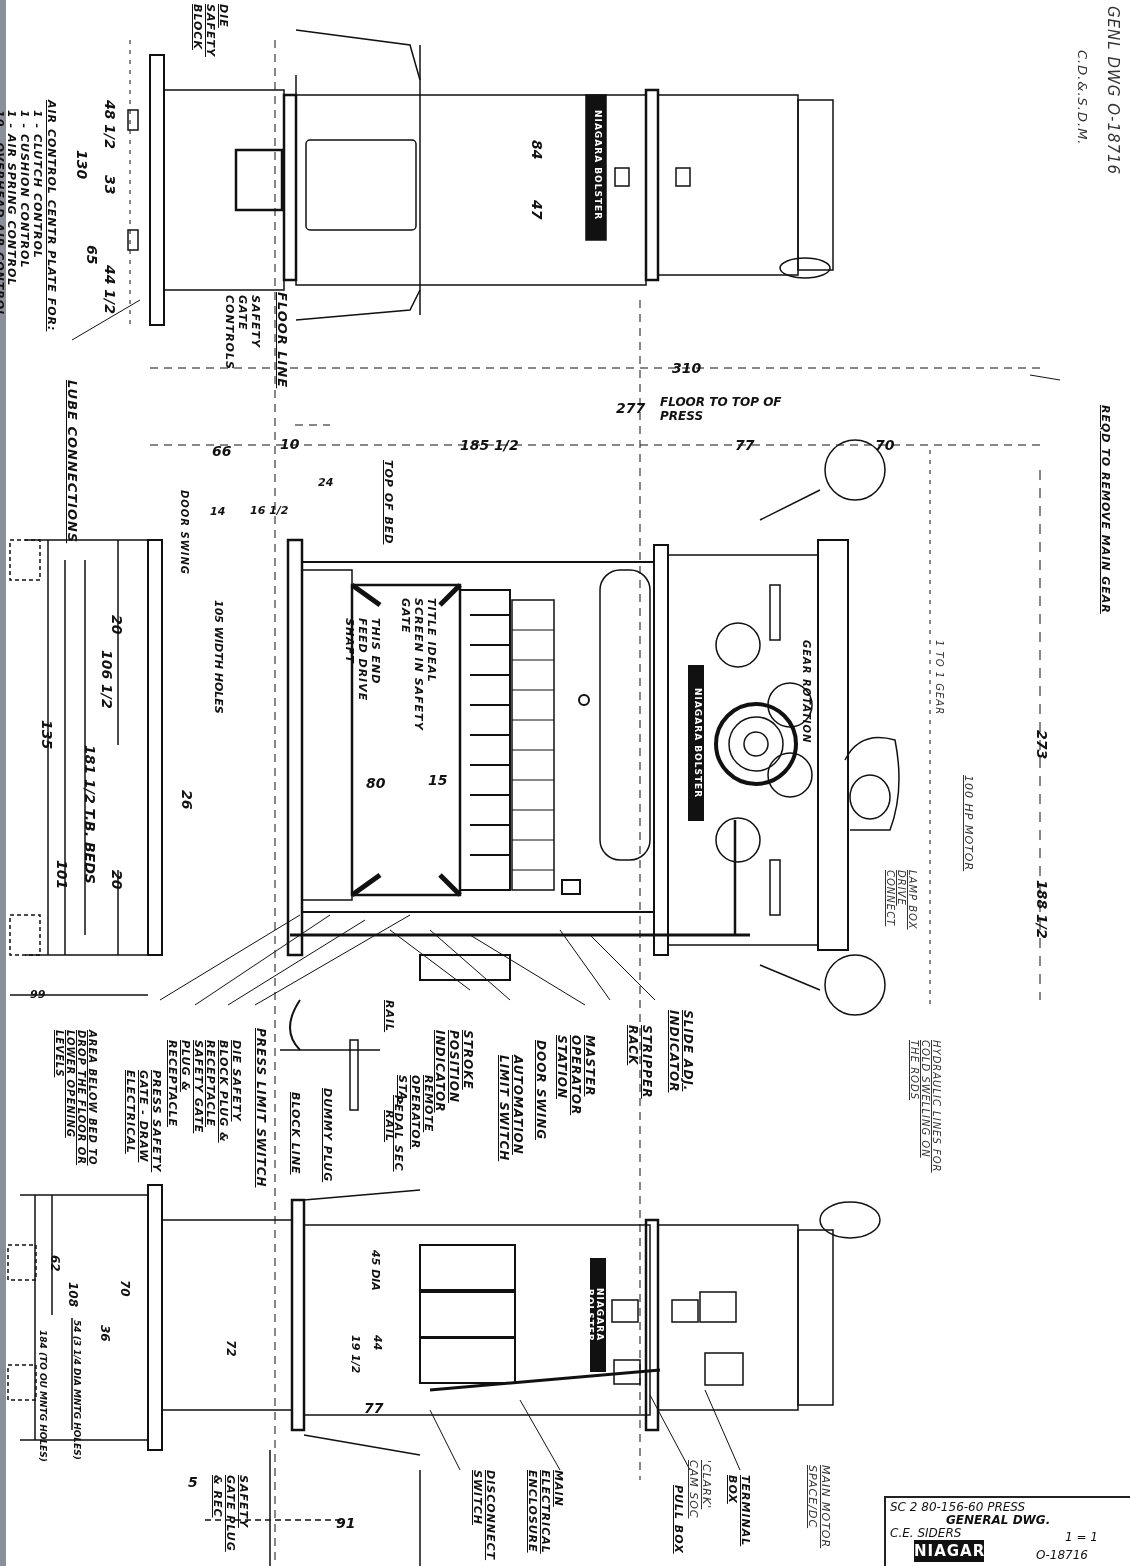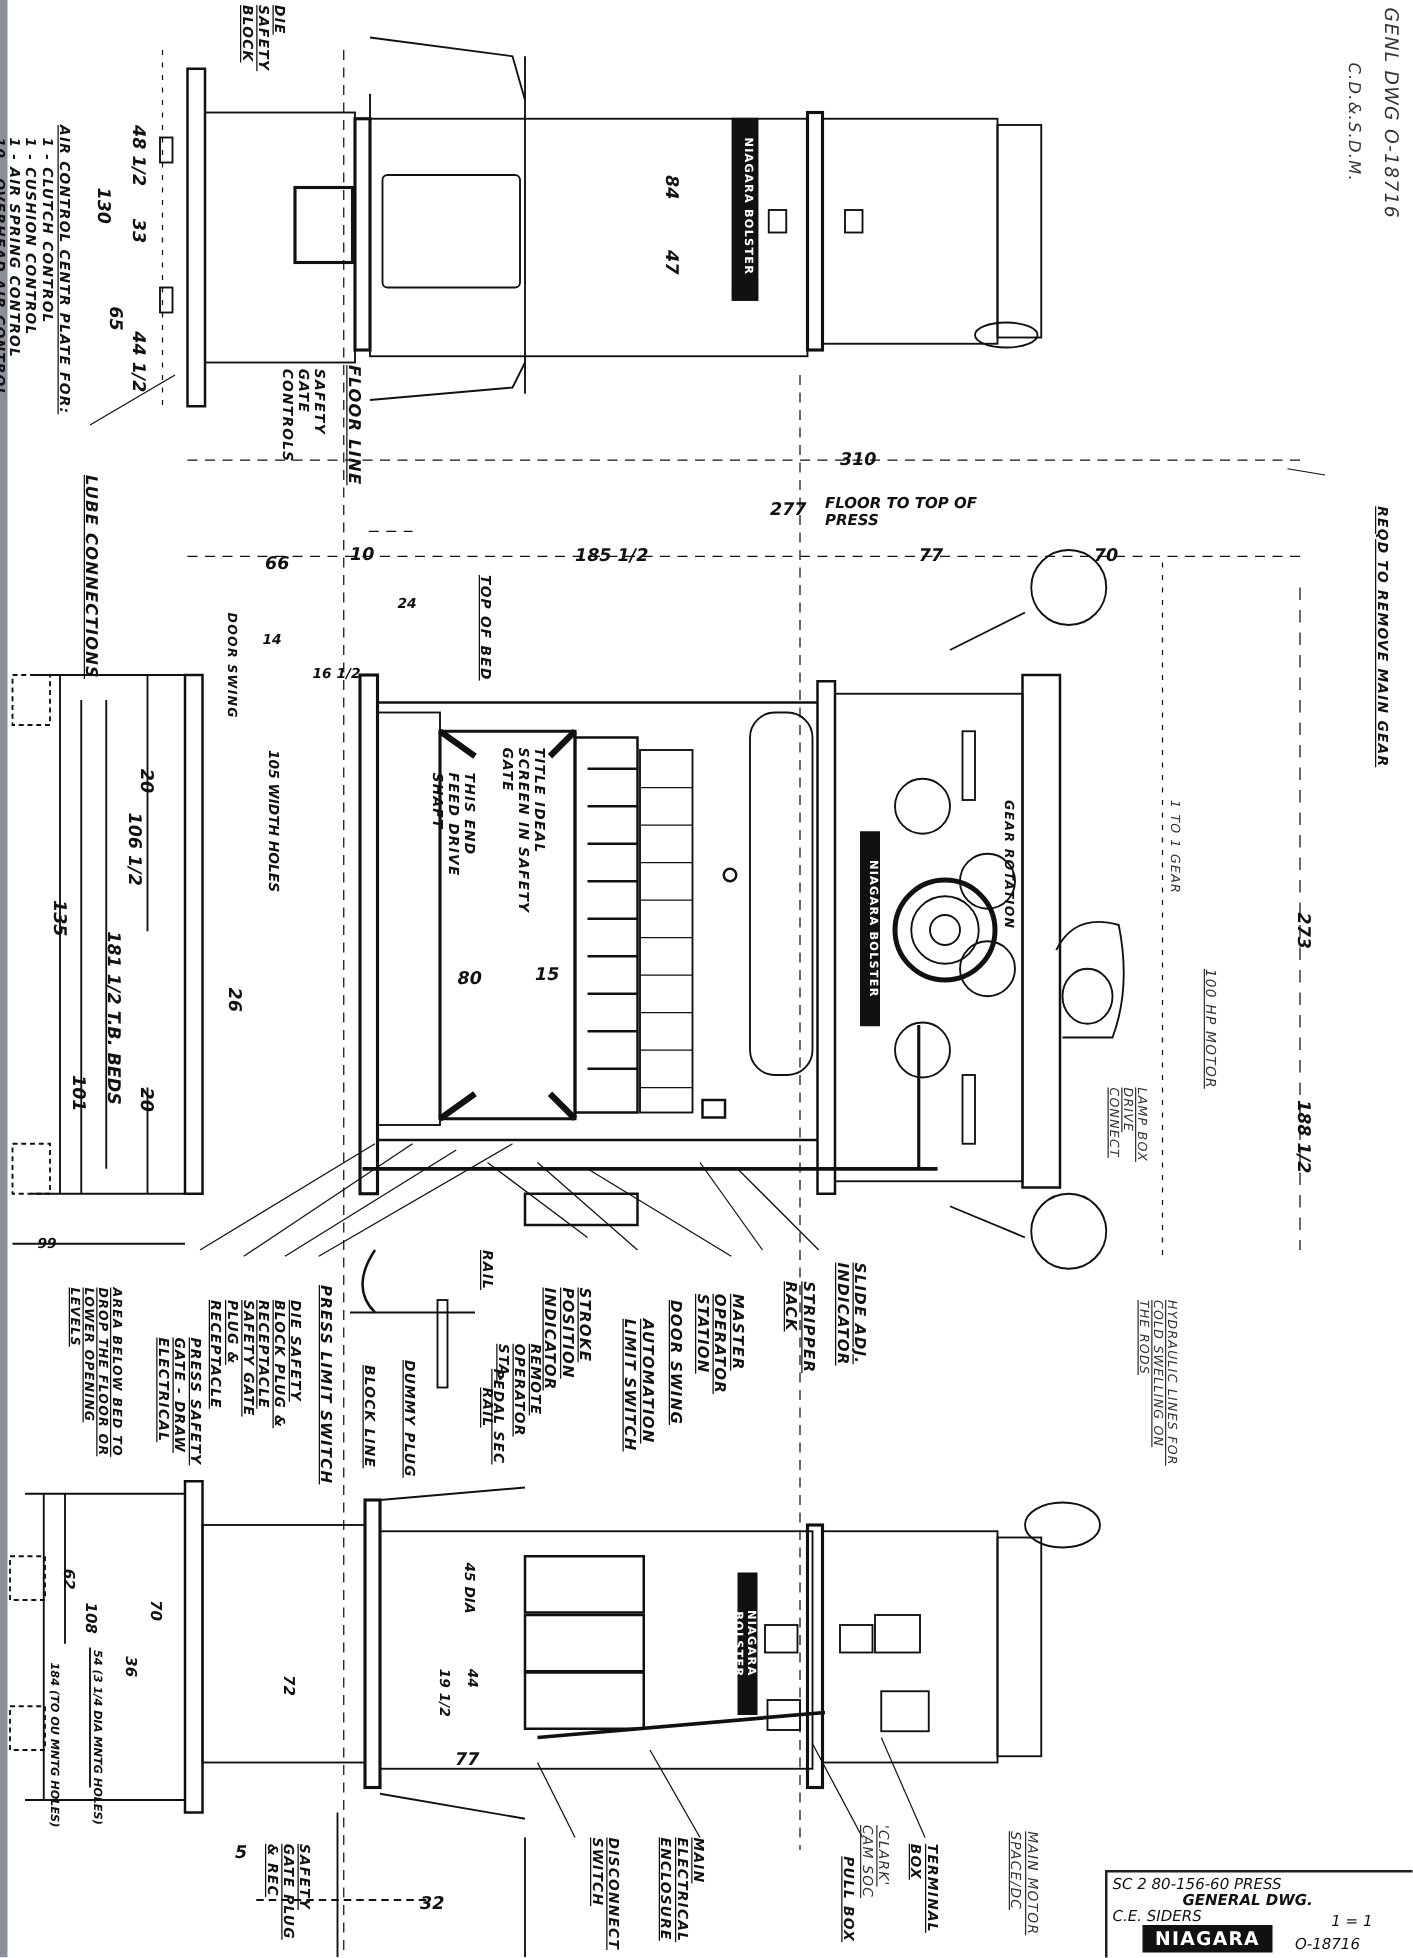--- a/index.html
+++ b/index.html
@@ -12,21 +12,21 @@
   .lbl.thin { font-weight:normal; color:#333; }
   .lbl.ul { text-decoration:underline; }
   .r90 { transform:rotate(90deg); }
   .dim { position:absolute; font-style:italic; font-size:14px; font-weight:bold; color:#111; white-space:nowrap; }
   .dimr { transform:rotate(90deg); transform-origin:0 0; }
   .plate { position:absolute; background:#111; color:#fff; font-weight:bold; font-size:9px;
            letter-spacing:1px; writing-mode:vertical-rl; text-align:center; padding:3px 1px; }
   .titleblock { position:absolute; left:884px; top:1496px; width:246px; height:70px;
                 border:2px solid #222; border-right:none; border-bottom:none; }
   .tb-row { position:absolute; left:4px; font-style:italic; font-size:12px; white-space:nowrap; }
-  .niagara { position:absolute; left:28px; top:42px; width:104px; height:22px; background:#111; color:#fff;
+  .niagara { position:absolute; left:28px; top:42px; width:70px; height:22px; background:#111; color:#fff;
              font-weight:bold; font-size:15px; letter-spacing:1px; text-align:center; line-height:22px; }
 </style>
 </head>
 <body>
 
 <div class="scanedge"></div>
 
 <svg class="drawing" width="1130" height="1566" viewBox="0 0 1130 1566">
   <g stroke="#111" fill="none" stroke-width="1.5">
 
@@ -215,32 +215,32 @@
 <div class="dim dimr" style="left:98px; top:745px;">181 1/2 T.B. BEDS</div>
 <div class="dim dimr" style="left:70px; top:860px;">101</div>
 <div class="dim dimr" style="left:125px; top:615px;">20</div>
 <div class="dim dimr" style="left:125px; top:870px;">20</div>
 <div class="dim dimr" style="left:225px; top:600px; font-size:11px;">105 WIDTH HOLES</div>
 <div class="dim dimr" style="left:195px; top:790px;">26</div>
 <div class="dim" style="left:366px; top:775px;">80</div>
 <div class="dim" style="left:428px; top:772px;">15</div>
 <div class="dim" style="left:30px; top:988px; font-size:11px;">99</div>
 <div class="dim" style="left:210px; top:505px; font-size:11px;">14</div>
-<div class="dim" style="left:250px; top:532px; font-size:11px;">16 1/2</div>
+<div class="dim" style="left:250px; top:504px; font-size:11px;">16 1/2</div>
 <div class="dim" style="left:318px; top:464px; font-size:11px;margin-top:12px;">24</div>
 <div class="dim dimr" style="left:62px; top:1255px; font-size:12px;">62</div>
 <div class="dim dimr" style="left:80px; top:1282px; font-size:12px;">108</div>
 <div class="dim dimr" style="left:132px; top:1280px; font-size:12px;">70</div>
 <div class="dim dimr" style="left:112px; top:1325px; font-size:12px;">36</div>
 <div class="dim dimr" style="left:48px; top:1330px; font-size:9px;">184 (TO OU MNTG HOLES)</div>
 <div class="dim dimr" style="left:82px; top:1320px; font-size:9px;">54 (3 1/4 DIA MNTG HOLES)</div>
 <div class="dim dimr" style="left:238px; top:1340px; font-size:12px;">72</div>
 <div class="dim" style="left:364px; top:1400px;">77</div>
 <div class="dim" style="left:188px; top:1474px;">5</div>
-<div class="dim" style="left:336px; top:1515px;">32</div>
+<div class="dim" style="left:336px; top:1515px;">91</div>
 <div class="dim dimr" style="left:382px; top:1250px; font-size:11px;">45 DIA</div>
 <div class="dim dimr" style="left:384px; top:1335px; font-size:11px;">44</div>
 <div class="dim dimr" style="left:362px; top:1335px; font-size:11px;">19 1/2</div>
 <div class="lbl r90 ul" style="left:395px; top:460px; font-size:11px;">TOP OF BED</div>
 <div class="lbl r90" style="left:190px; top:490px; font-size:10px;">DOOR SWING</div>
 
 <div class="lbl r90 ul" style="left:230px; top:4px; font-size:11px; width:70px; white-space:normal;">DIE SAFETY BLOCK</div>
 <div class="lbl r90 ul" style="left:290px; top:292px;">FLOOR LINE</div>
 <div class="lbl r90" style="left:262px; top:295px; font-size:11px; width:80px; white-space:normal;">SAFETY GATE CONTROLS</div>
 <div class="lbl r90 ul" style="left:80px; top:380px;">LUBE CONNECTIONS</div>

